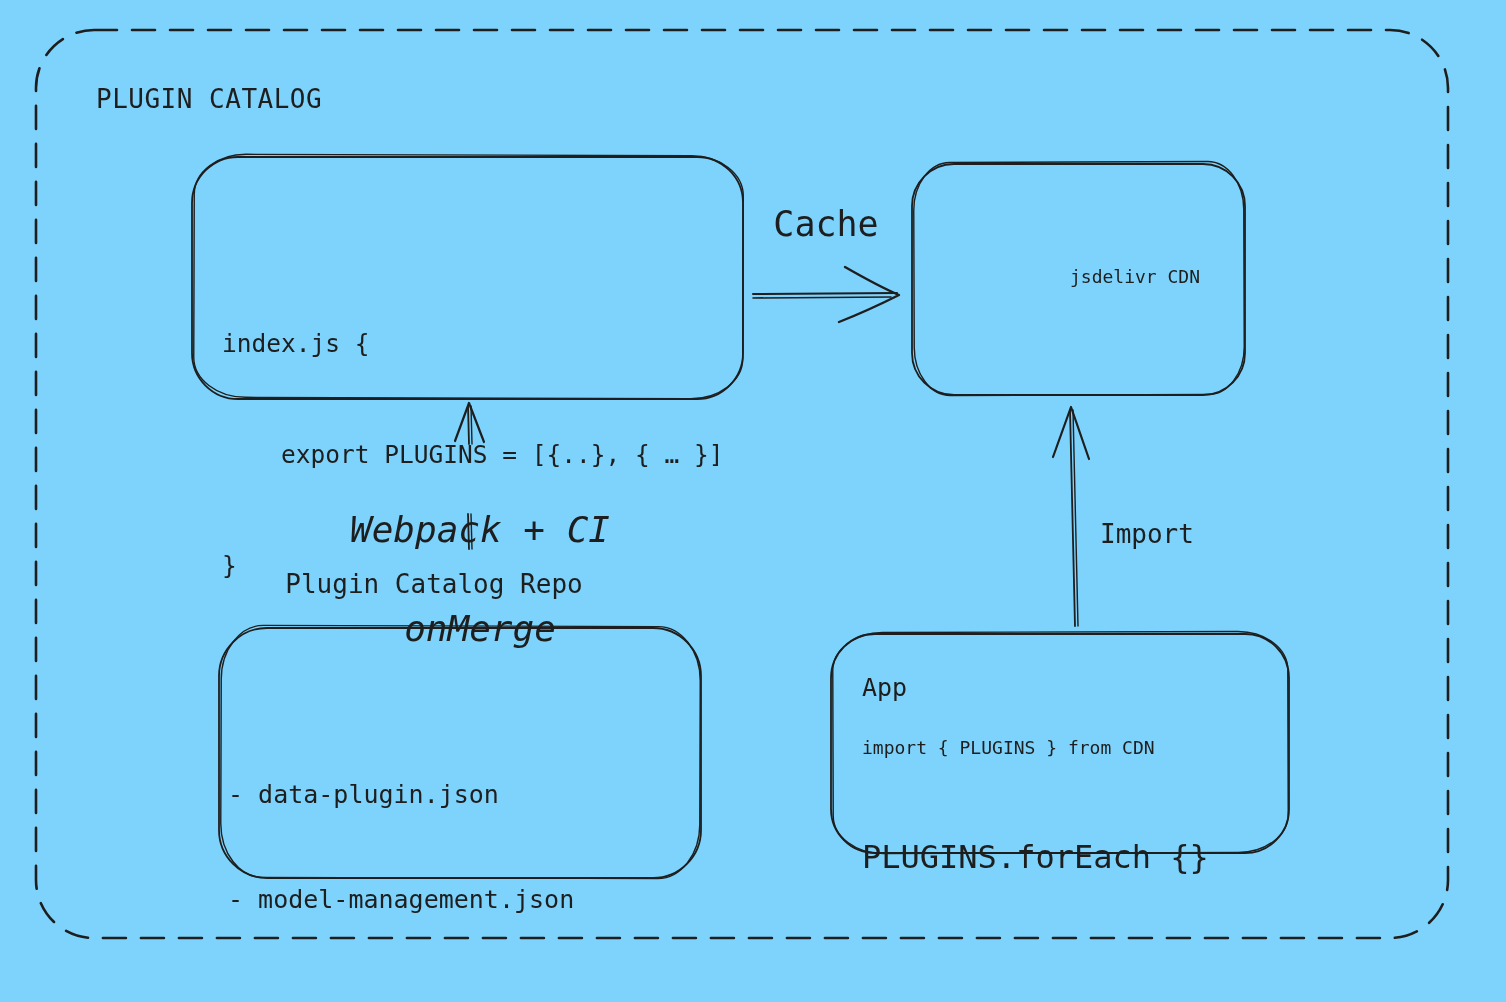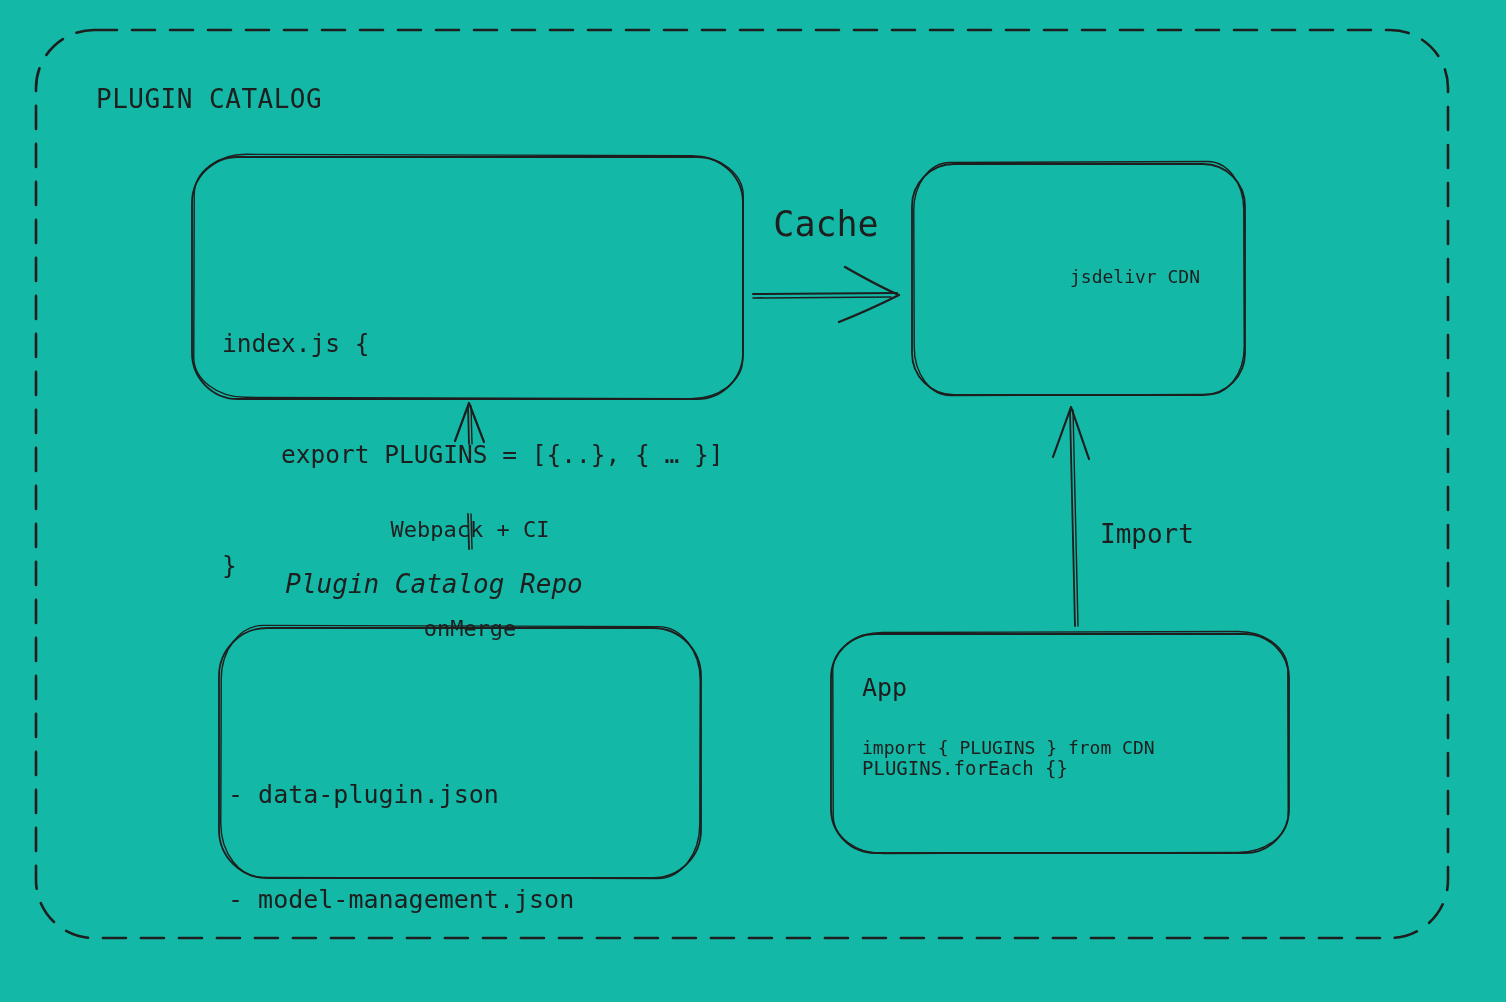--- a/index.html
+++ b/index.html
@@ -4,21 +4,21 @@
 <style>
   html, body {
     margin: 0;
     padding: 0;
     background: #ffffff;
   }
   #canvas {
     position: relative;
     width: 1506px;
     height: 1002px;
-    background: #14b8a6;
+    background: #7dd3fc;
     font-family: "DejaVu Sans Mono", "Liberation Mono", monospace;
     color: #1e1e1e;
     overflow: hidden;
   }
   #shapes {
     position: absolute;
     left: 0; top: 0;
     width: 1506px;
     height: 1002px;
   }
@@ -55,34 +55,34 @@
     font-size: 35px;
   }
   .cdn-label {
     left: 912px;
     top: 265px;
     width: 288px;
     text-align: right;
     font-size: 18px;
   }
   .build-label {
-    left: 270px;
+    left: 280px;
     top: 447px;
     width: 400px;
     text-align: center;
-    font-size: 22px;
+    font-size: 36px;
     line-height: 33px;
+    font-style: italic;
   }
   .repo-title {
     left: 219px;
     top: 567px;
     width: 430px;
     text-align: center;
     font-size: 26px;
-    font-style: italic;
   }
   .repo-items {
     left: 228px;
     top: 707px;
     font-size: 25px;
     line-height: 35px;
   }
   .import-label {
     left: 1100px;
     top: 517px;
@@ -93,22 +93,22 @@
     top: 671px;
     font-size: 25px;
   }
   .app-line1 {
     left: 862px;
     top: 736px;
     font-size: 18px;
   }
   .app-line2 {
     left: 862px;
-    top: 756px;
-    font-size: 19px;
+    top: 836px;
+    font-size: 32px;
   }
   svg .stroke {
     fill: none;
     stroke: #1e1e1e;
     stroke-linecap: round;
     stroke-linejoin: round;
   }
 </style>
 </head>
 <body>

